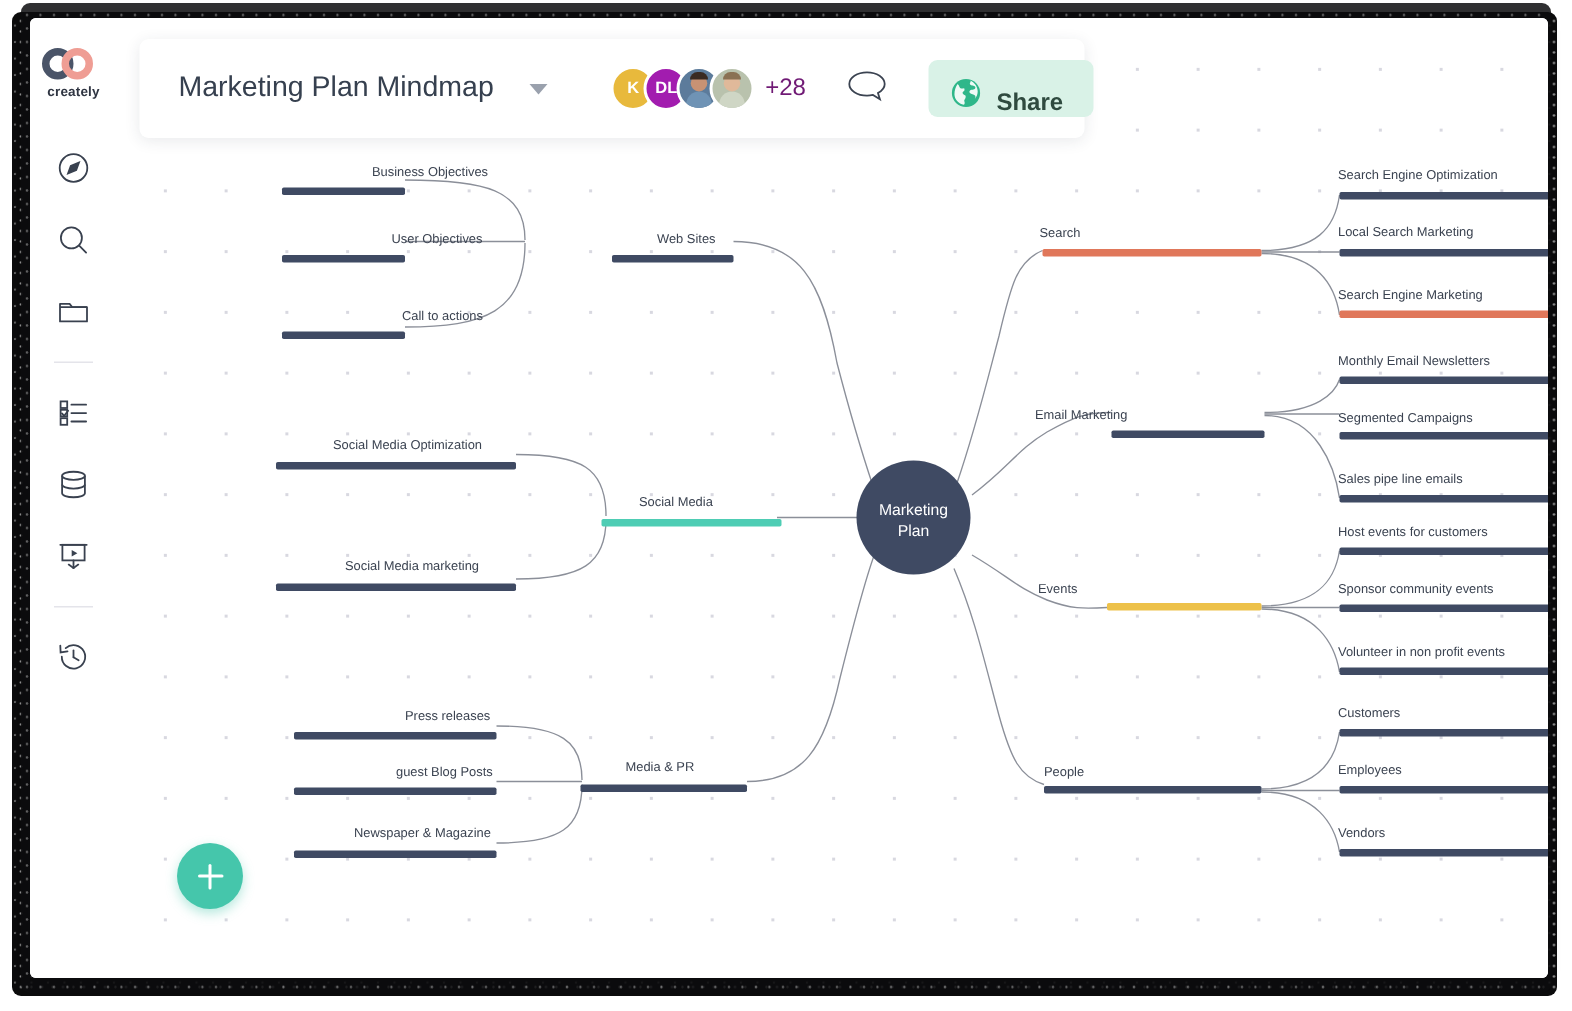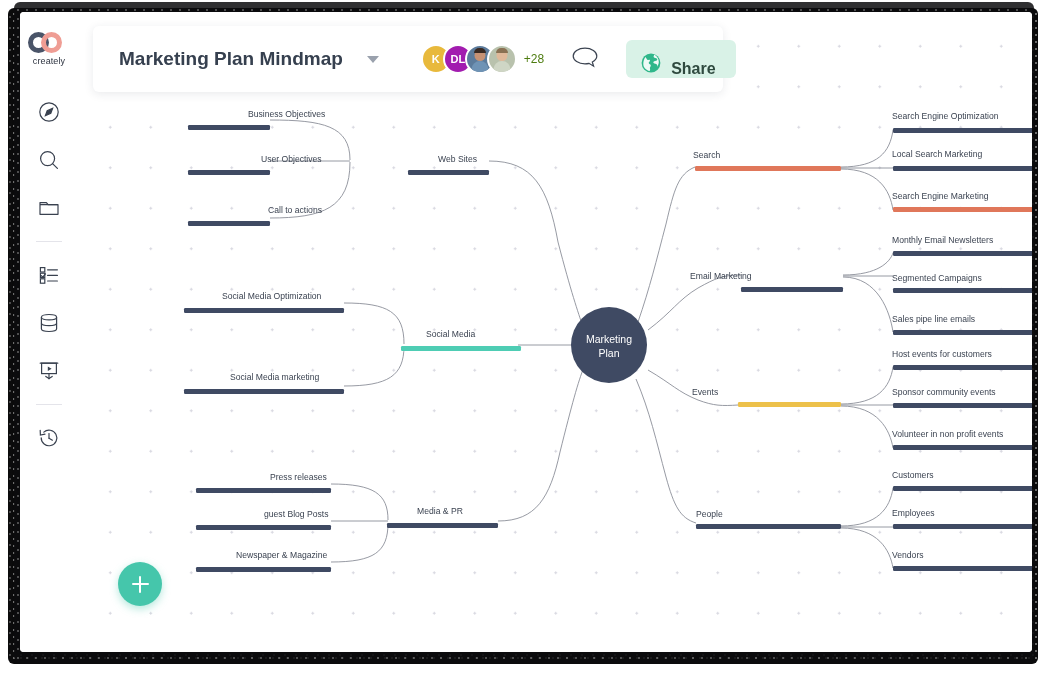--- a/index.html
+++ b/index.html
@@ -40,21 +40,21 @@
   .rail{
     position:absolute;left:0;top:0;width:58px;height:640px;
     background:#ffffff;border-right:1px solid #ececf0;
     display:flex;flex-direction:column;align-items:center;
   }
   .logo{margin-top:20px;width:46px;display:flex;flex-direction:column;align-items:center;}
   .logo-rings{position:relative;width:42px;height:20px;}
   .ring{position:absolute;top:0;width:21px;height:21px;border-radius:50%;box-sizing:border-box;}
   .ring.left{left:0;border:5px solid #4a5468;}
   .ring.right{left:13px;border:5px solid #ef9d94;}
-  .logo-word{margin-top:4px;font-size:9px;font-weight:400;color:#2f3542;letter-spacing:.1px;}
+  .logo-word{margin-top:4px;font-size:9px;font-weight:700;color:#2f3542;letter-spacing:.1px;}
 
   .rail-icons{margin-top:22px;display:flex;flex-direction:column;align-items:center;width:100%;}
   .rail-icon{
     width:34px;height:34px;margin:7px 0;display:flex;align-items:center;justify-content:center;
     cursor:pointer;border-radius:6px;
   }
   .rail-icon svg{display:block;}
   .rail-sep{width:26px;height:1px;background:#e4e4ea;margin:9px 0;}
 
   
@@ -68,21 +68,21 @@
   }
 
   
   .toolbar{
     position:absolute;left:73px;top:14px;width:630px;height:66px;
     background:#ffffff;border-radius:6px;
     box-shadow:0 2px 10px rgba(40,45,70,.10);
     display:flex;align-items:center;z-index:8;
   }
   .doc-title{
-    margin-left:26px;font-size:19px;color:#36404f;font-weight:700;white-space:nowrap;
+    margin-left:26px;font-size:19px;color:#36404f;font-weight:400;white-space:nowrap;
   }
   .caret{
     margin-left:24px;width:0;height:0;cursor:pointer;
     border-left:6px solid transparent;border-right:6px solid transparent;border-top:7px solid #9aa1ad;
   }
   .tb-divider{width:1px;height:30px;background:#e6e6ec;margin-left:24px;}
   .avatars{display:flex;align-items:center;margin-left:18px;}
   .av{
     width:26px;height:26px;border-radius:50%;margin-left:-8px;
     border:2px solid #ffffff;box-sizing:content-box;
@@ -105,21 +105,21 @@
     width:11px;height:11px;border-radius:50%;
   }
   .av.photo1 .head{background:#c79274;}
   .av.photo2 .head{background:#e0b99a;}
   .av .hair{
     position:absolute;left:50%;top:2px;transform:translateX(-50%);
     width:12px;height:5px;border-radius:6px 6px 0 0;
   }
   .av.photo1 .hair{background:#3a2a22;}
   .av.photo2 .hair{background:#8a7153;}
-  .av-more{margin-left:7px;font-size:12px;color:#4d7c0f;}
+  .av-more{margin-left:7px;font-size:16px;color:#701a75;}
   .comment-btn{margin-left:26px;cursor:pointer;display:flex;align-items:center;}
   .share-btn{
     margin-left:26px;height:38px;padding:0 20px 0 14px;border-radius:6px;background:#d9f2e7;
     display:flex;align-items:flex-end;cursor:pointer;
   }
   .share-label{margin-left:9px;font-size:16px;color:#2f4a3f;font-weight:600;}
 
   
   .map{position:absolute;left:0;top:0;width:990px;height:640px;}
 

